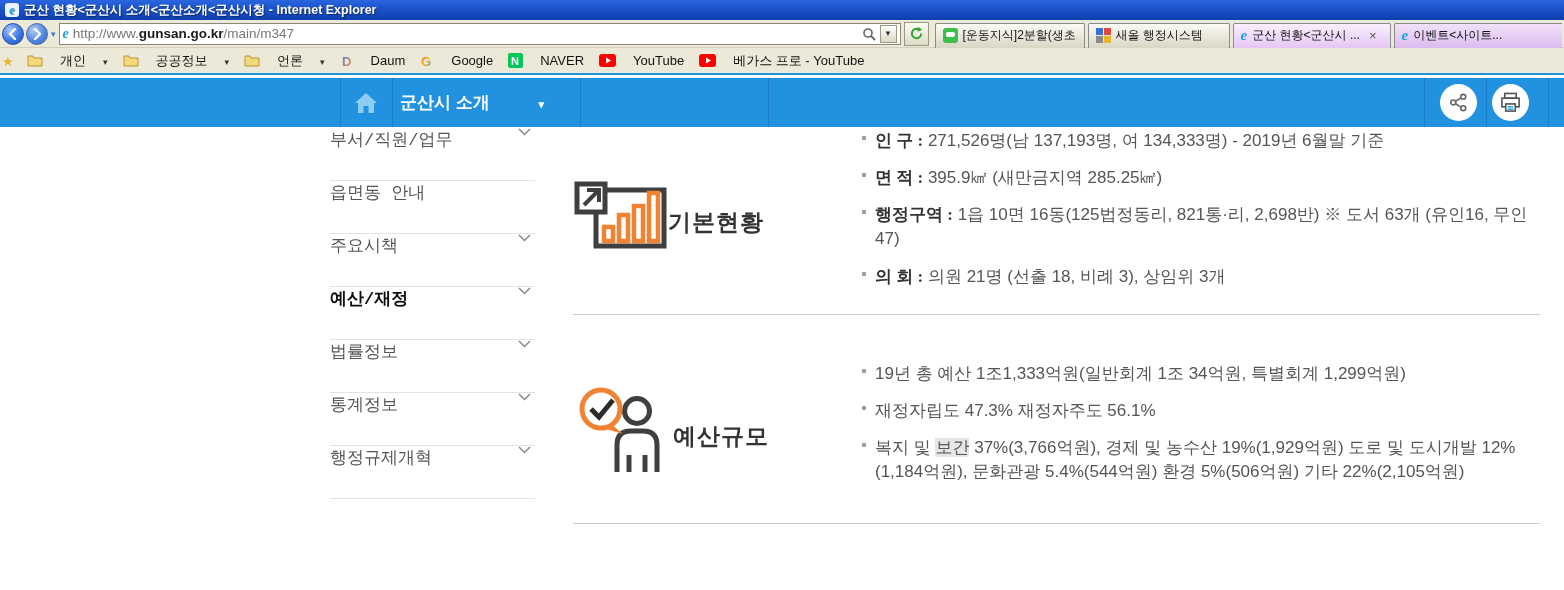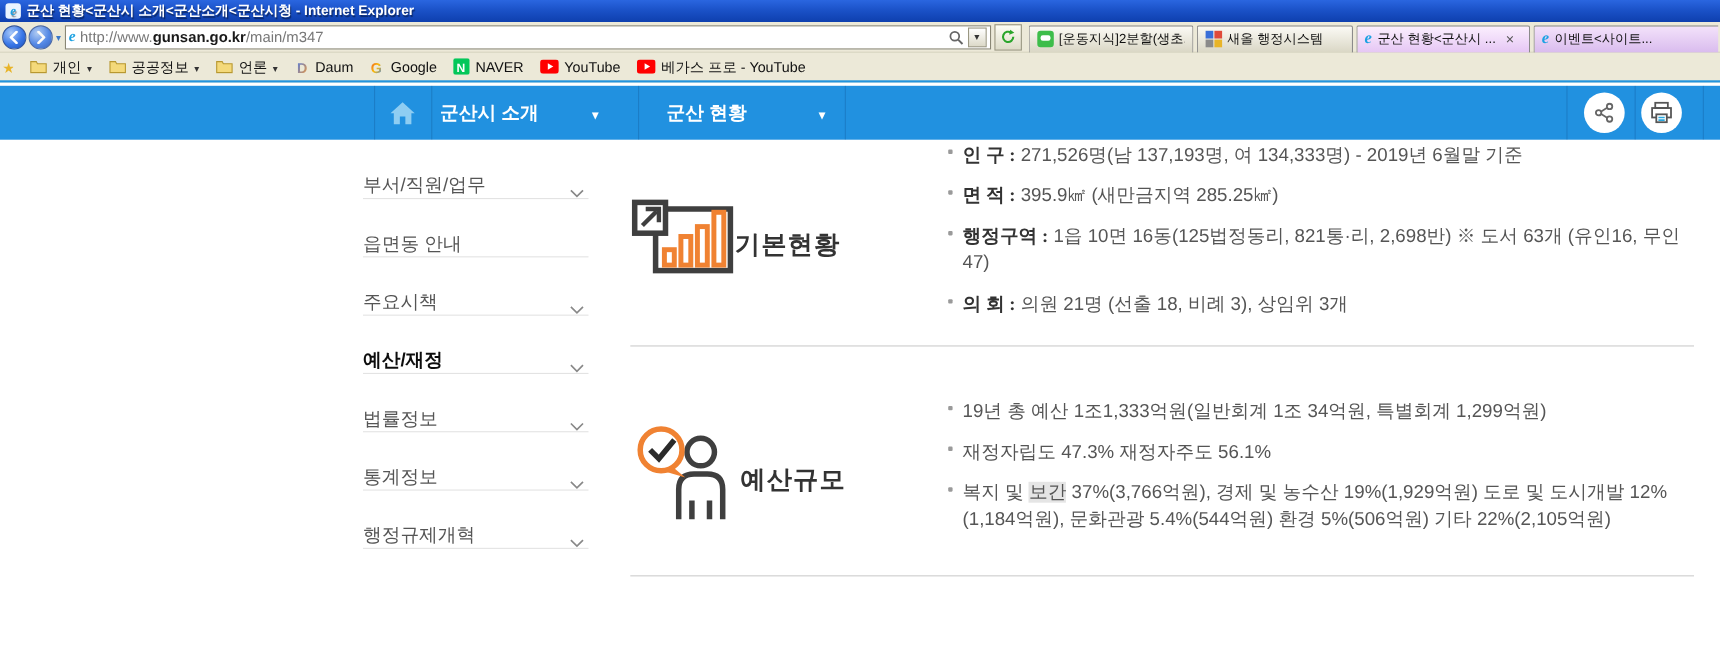--- a/index.html
+++ b/index.html
@@ -44,39 +44,39 @@
   .gicon::before { content:""; position:absolute; left:3px; top:4px; width:9px; height:5px; background:#fff; border-radius:2px; }
   .saeol { width:15px; height:15px; display:grid; grid-template-columns:1fr 1fr; grid-template-rows:1fr 1fr; gap:1px; flex-shrink:0; }
   .saeol i { display:block; } .saeol i:nth-child(1){background:#3a6fd8;} .saeol i:nth-child(2){background:#e04a3a;}
   .saeol i:nth-child(3){background:#8a8a8a;} .saeol i:nth-child(4){background:#e8b428;}
   .ie-tab { color:#1ba1e2; font:italic bold 15px "Liberation Serif",serif; flex-shrink:0; }
 
   
   .fav-row { position:absolute; top:48px; left:0; width:100%; height:27px; background:#ece9d8;
     border-bottom:2px solid #2293dd; display:flex; align-items:center; gap:15px; padding:0 2px;
     font-size:13px; color:#111; }
-  .fav-item { display:flex; align-items:center; gap:5px; white-space:nowrap; }
+  .fav-item { display:flex; align-items:center; gap:17px; white-space:nowrap; }
   .caret::before { content:"▾"; font-size:9px; color:#333; }
   .star-part { width:10px; height:14px; overflow:hidden; color:#e8b428; font-size:13px; }
 
   
   .site-nav { position:absolute; top:78px; left:0; width:100%; height:49px; background:#2191e0; }
   .nav-sep { position:absolute; top:0; bottom:0; width:1px; background:rgba(0,40,90,.18); }
   .home-btn { position:absolute; left:340px; top:0; width:52px; height:100%;
     display:flex; align-items:center; justify-content:center; }
   .nav-menu { position:absolute; top:0; height:100%; width:188px; display:flex; align-items:center;
     justify-content:space-between; padding:0 18px 0 26px; color:#fff; font-size:17px; font-weight:bold; }
   .nav-menu .caret::before { color:#fff; font-size:11px; }
   .round-btn { position:absolute; top:6px; width:37px; height:37px; border-radius:50%; background:#fff;
     display:flex; align-items:center; justify-content:center; }
 
   
   .sidebar { position:absolute; left:330px; top:128px; width:205px; }
-  .side-item { height:53px; display:flex; align-items:flex-end; justify-content:space-between;
-    border-bottom:1px solid #e3e3e3; font-size:17px; color:#555; padding-right:4px; }
+  .side-item { height:53px; display:flex; align-items:flex-start; justify-content:space-between;
+    border-bottom:1px solid #e3e3e3; font-size:17px; color:#555; padding-right:4px;font-family:Liberation Mono, monospace; }
   .side-item.active { font-weight:bold; color:#0d0d0d; }
 
   
   .main { position:absolute; left:573px; top:128px; width:967px; }
   .section { display:flex; }
   .icon-col { width:288px; flex-shrink:0; display:flex; align-items:center; }
   .sec-title { margin-top:15px; font-size:23px; font-weight:bold; color:#333; letter-spacing:1px; }
   .bullets { flex:1; padding-top:1px; }
   .b-item { position:relative; padding-left:14px; margin-bottom:13px; font-size:17px; line-height:1.42; color:#555; }
   .b-item::before { content:""; position:absolute; left:1px; top:7px; width:4px; height:4px; background:#9a9a9a; border-radius:1px; }
@@ -237,24 +237,20 @@
     <span class="home-btn">
       <svg width="26" height="24" viewBox="0 0 26 24">
           <path d="M13 2 L24 12 L21 12 L21 22 L15.5 22 L15.5 15 L10.5 15 L10.5 22 L5 22 L5 12 L2 12 Z" fill="#8ecdf2"></path>
         </svg>
     </span>
 
     <span class="nav-menu" style="left:374px">
       <span>군산시 소개</span>
         <span class="caret"></span>
     </span>
-    <span class="nav-menu" style="left:580px">
-      <span>군산 현황</span>
-        <span class="caret"></span>
-    </span>
 
     <span class="round-btn" style="left:1440px">
       <svg width="19" height="19" viewBox="0 0 20 20">
           <circle cx="15" cy="4" r="2.6" fill="none" stroke="#666" stroke-width="1.7"></circle>
           <circle cx="4.5" cy="10" r="2.6" fill="none" stroke="#666" stroke-width="1.7"></circle>
           <circle cx="15" cy="16" r="2.6" fill="none" stroke="#666" stroke-width="1.7"></circle>
           <line x1="7" y1="8.7" x2="12.6" y2="5.2" stroke="#666" stroke-width="1.7"></line>
           <line x1="7" y1="11.3" x2="12.6" y2="14.8" stroke="#666" stroke-width="1.7"></line>
         </svg>
     </span>

